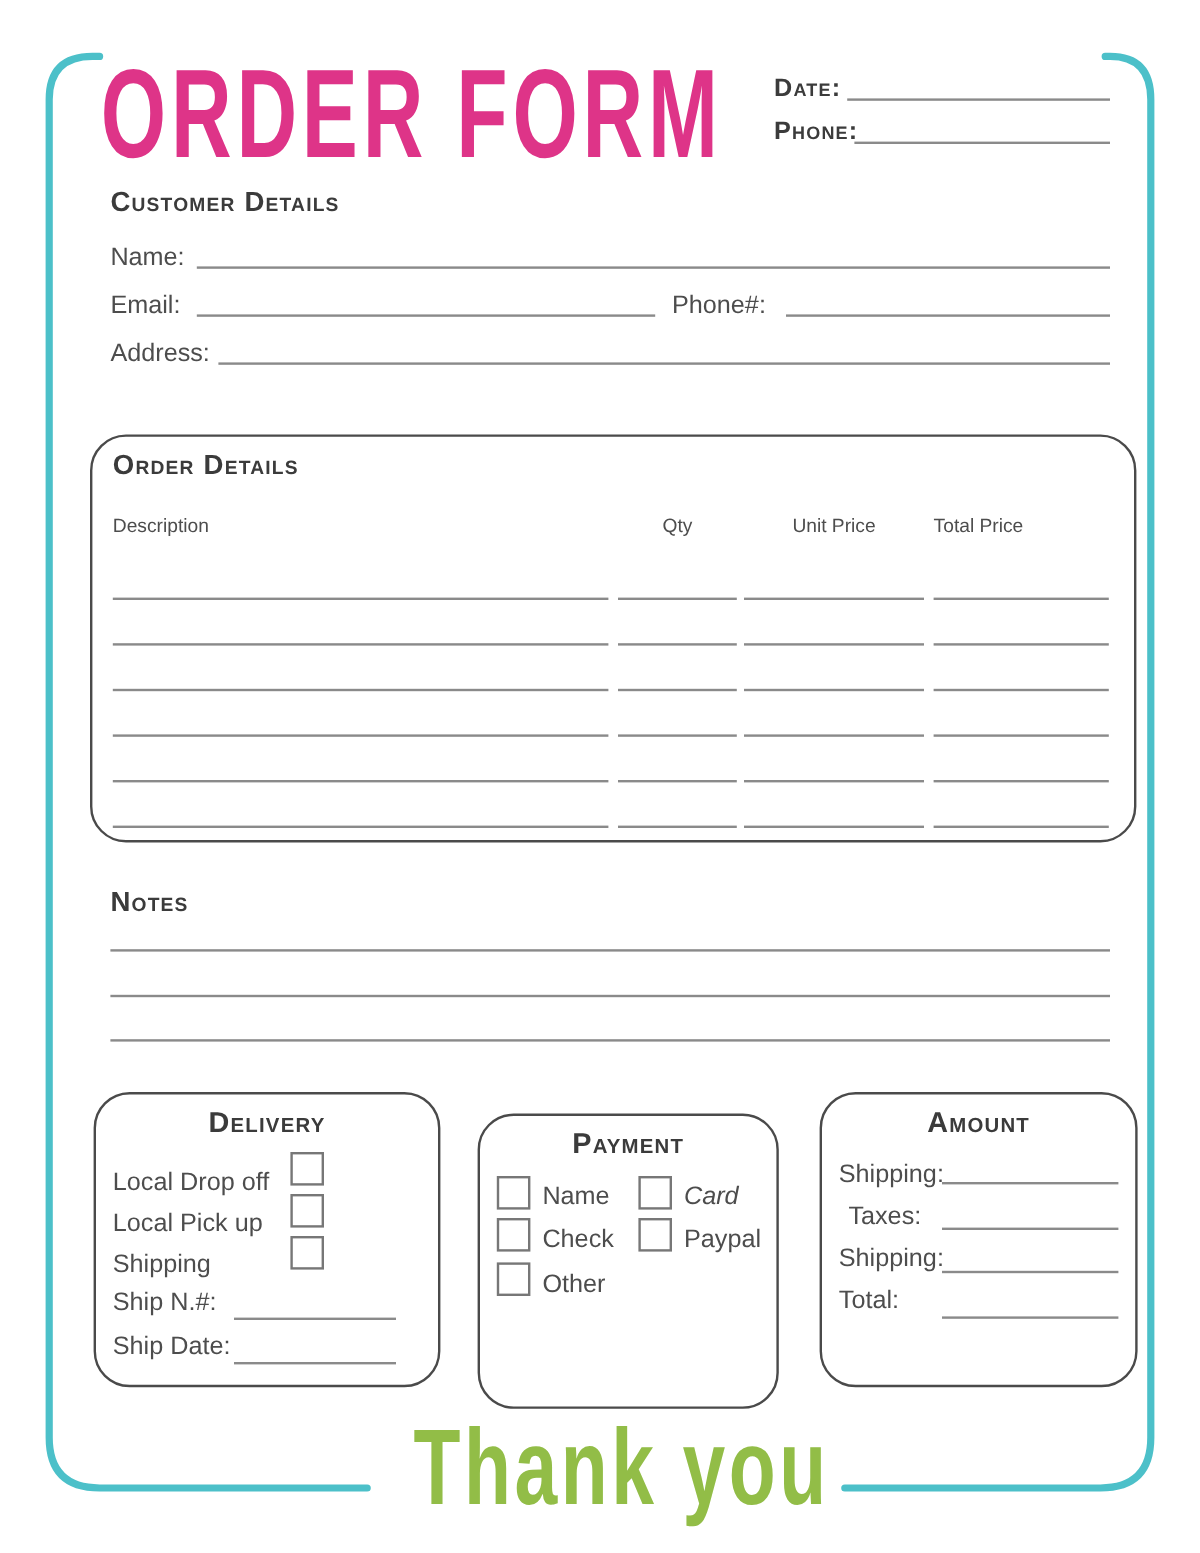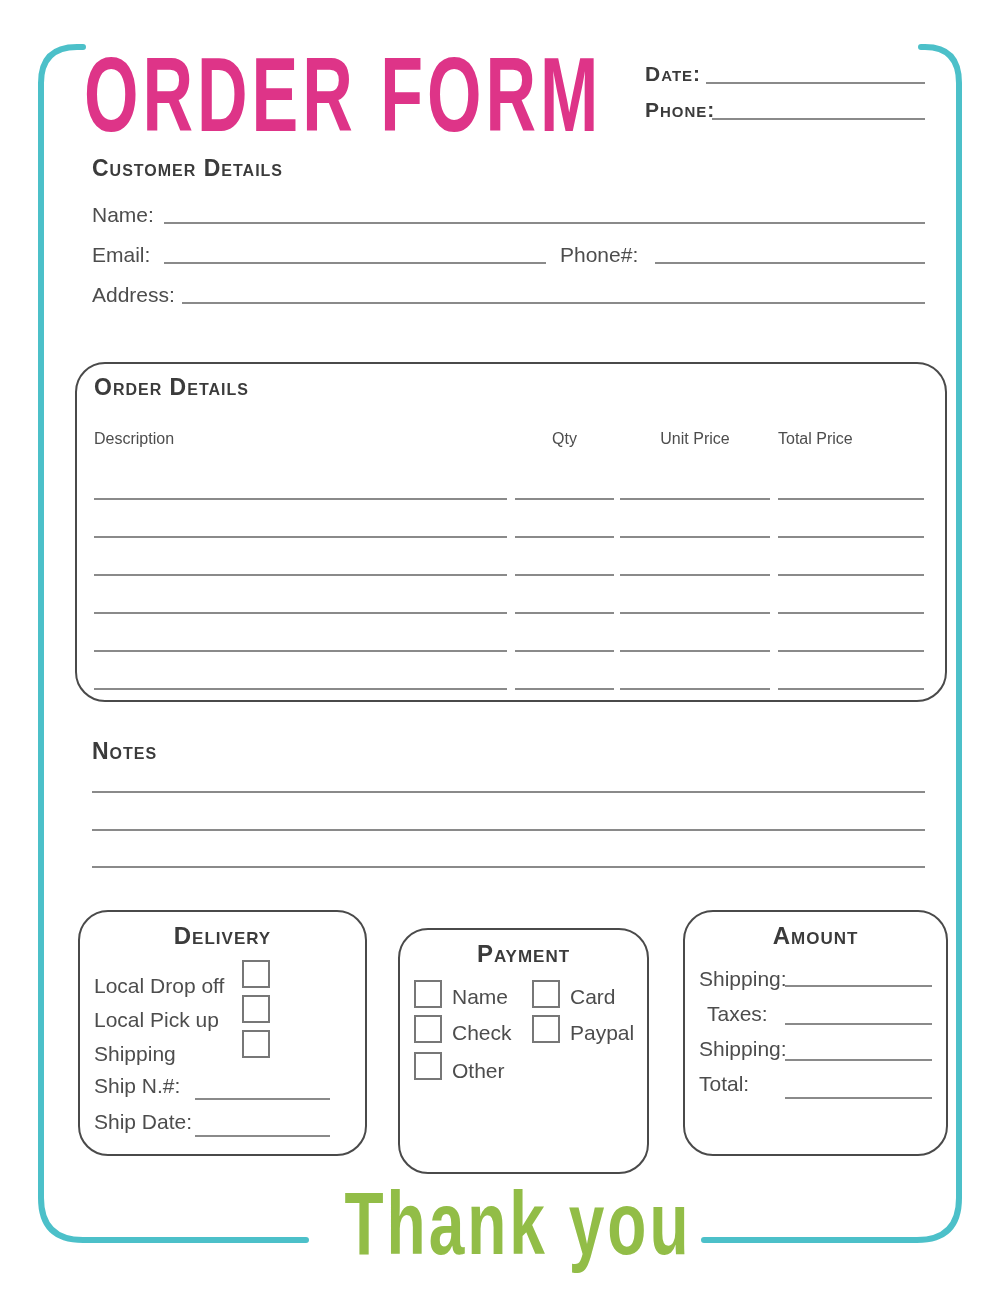--- a/index.html
+++ b/index.html
@@ -146,21 +146,21 @@
     <div class="cb" style="left:14px;top:50px;"></div>
     <div class="label" style="left:52px;top:55px;">Name</div>
 
     <div class="cb" style="left:14px;top:85px;"></div>
     <div class="label" style="left:52px;top:91px;">Check</div>
 
     <div class="cb" style="left:14px;top:122px;"></div>
     <div class="label" style="left:52px;top:129px;">Other</div>
 
     <div class="cb" style="left:132px;top:50px;"></div>
-    <div class="label" style="left:170px;top:55px;">Card</div>
+    <div class="label" style="left:170px;top:55px;font-style:italic;">Card</div>
 
     <div class="cb" style="left:132px;top:85px;"></div>
     <div class="label" style="left:170px;top:91px;">Paypal</div>
   </div>
 
   <div class="box" style="left:683px;top:910px;width:261px;height:242px;">
     <div class="box-title sc">Amount</div>
 
     <div class="label" style="left:14px;top:55px;">Shipping:</div>
     <div class="uline" style="left:100px;top:73px;width:147px;"></div>

